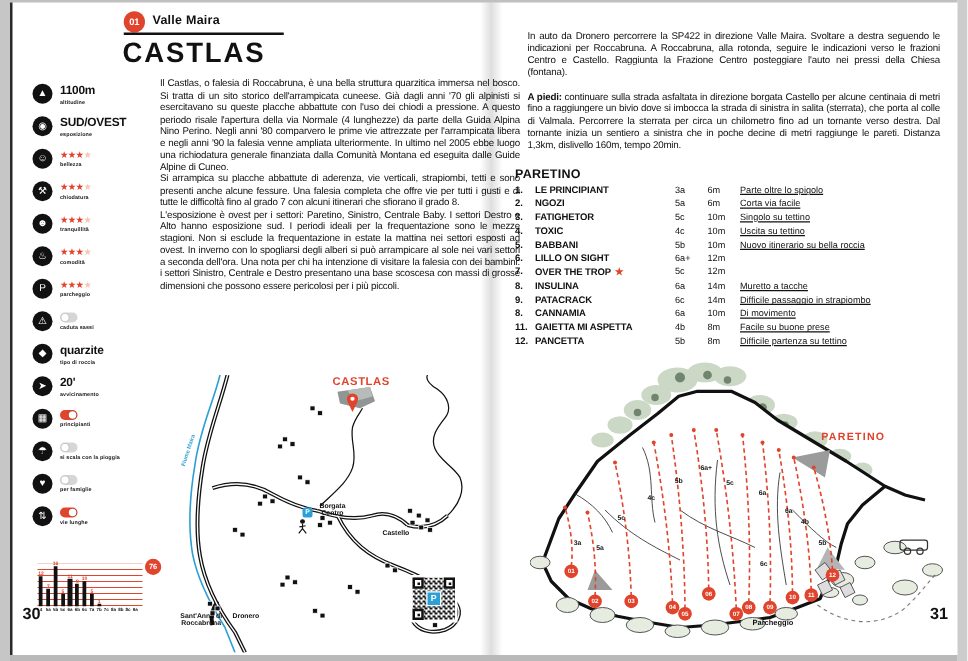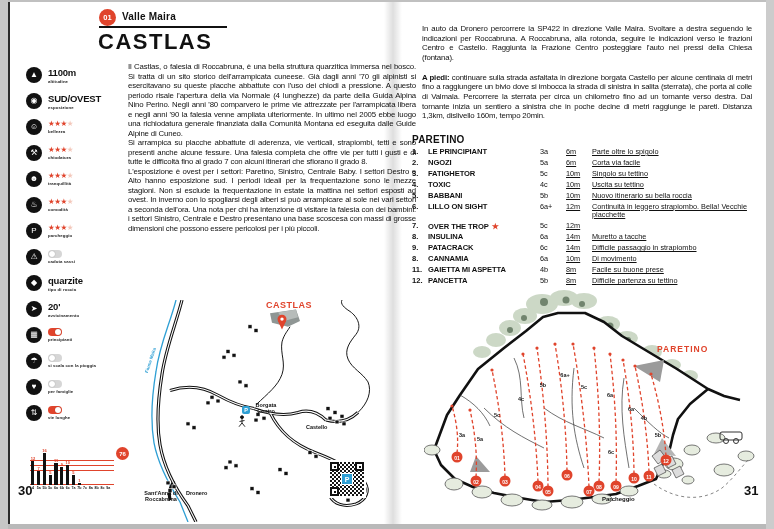--- a/index.html
+++ b/index.html
@@ -65,21 +65,21 @@
   #accesso{left:412px;top:14px;width:350px;font-size:7.8px;line-height:1.24;text-align:justify;letter-spacing:-.15px;}
   .sec-title{font-size:10px;font-weight:bold;margin:0 0 3px 0;letter-spacing:.2px;}
   #accesso p{margin:10px;}
   .lead{font-weight:bold;}
   
   #sector{left:412px;top:134px;width:352px;}
   .route{display:flex;margin-bottom:2.2px;font-size:7.3px;line-height:1.15;}
   .r-num{flex:0 0 16px;font-weight:bold;font-size:7.6px;}
   .r-name{flex:0 0 112px;font-weight:bold;font-size:7.6px;letter-spacing:-.1px;}
   .r-star{color:var(--accent);font-size:8px;margin-left:3px;}
-  .r-grade{flex:0 0 26px;} .r-len{flex:0 0 26px;text-decoration:underline;} .r-desc{flex:1;text-decoration:underline;}
+  .r-grade{flex:0 0 26px;} .r-len{flex:0 0 26px;} .r-desc{flex:1;text-decoration:underline;}
   
   #topo{left:424px;top:288px;width:346px;height:230px;}
   .t-mark{position:absolute;width:11px;height:11px;border-radius:50%;background:var(--accent);color:#fff;
           font-size:5px;font-weight:bold;display:flex;align-items:center;justify-content:center;transform:translate(-50%,-50%);}
   .t-grade{position:absolute;font-size:5.5px;font-weight:bold;color:#222;transform:translate(-50%,-50%);}
   .t-label{position:absolute;font-size:8.5px;font-weight:bold;color:var(--accent);letter-spacing:1px;}
   .t-parking{position:absolute;font-size:6px;font-weight:bold;}
   .page-num{font-size:13px;font-weight:bold;}
 </style>
 </head>
@@ -474,21 +474,20 @@
         <span class="r-grade">5b</span>
         <span class="r-len">10m</span>
         <span class="r-desc">Nuovo itinerario su bella roccia</span>
       </div>
 
       <div class="route">
         <span class="r-num">6.</span>
         <span class="r-name"><span>LILLO ON SIGHT</span></span>
         <span class="r-grade">6a+</span>
         <span class="r-len">12m</span>
-        <span class="r-desc">Continuità in leggero strapiombo. Bella! Vecchie placchette</span>
       </div>
 
       <div class="route">
         <span class="r-num">7.</span>
         <span class="r-name"><span>OVER THE TROP</span><span class="r-star">★</span></span>
         <span class="r-grade">5c</span>
         <span class="r-len">12m</span>
       </div>
 
       <div class="route">

